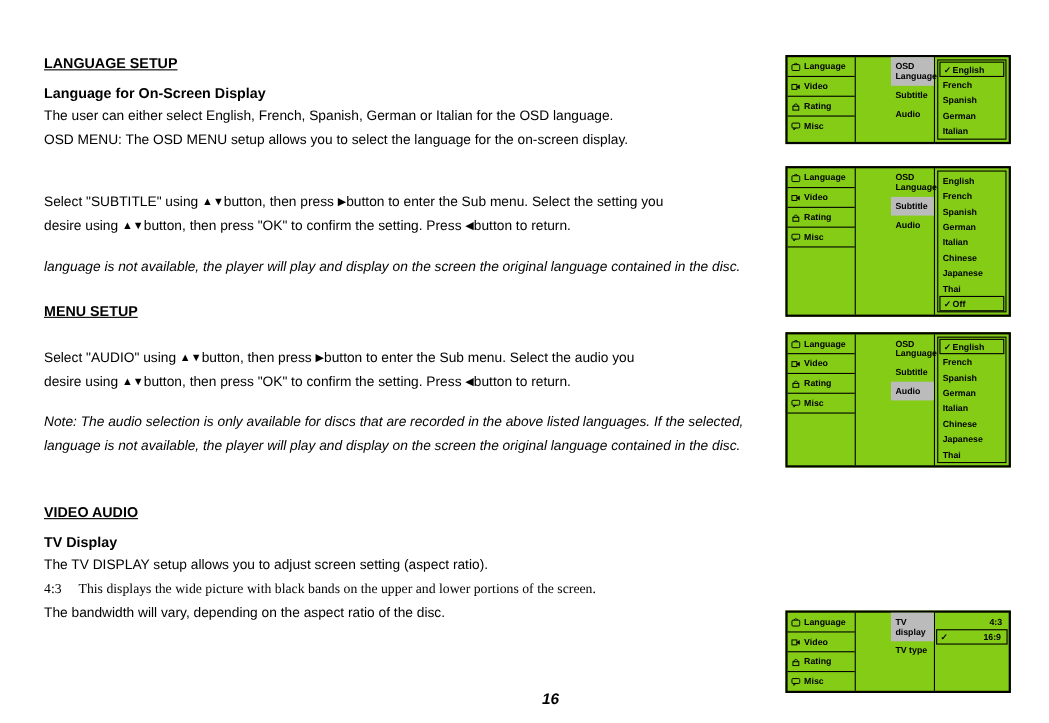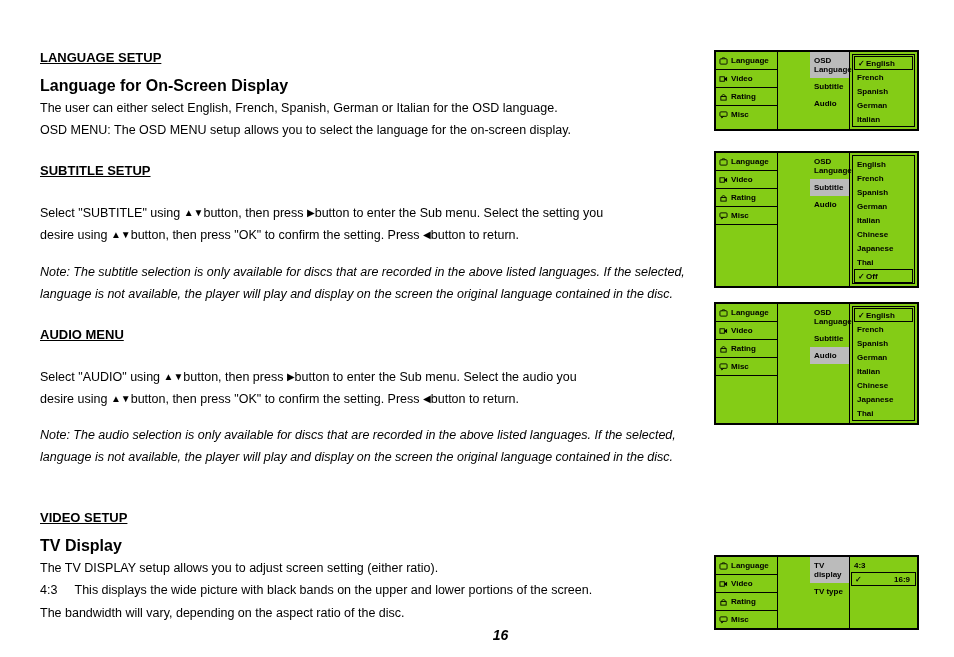--- a/index.html
+++ b/index.html
@@ -30,21 +30,21 @@
     display: flex;
     flex-direction: column;
   }
   h2.section {
     font-size: 13px;
     font-weight: bold;
     text-decoration: underline;
     margin: 0 0 12px 0;
   }
   h3.sub {
-    font-size: 16px;
+    font-size: 13px;
     font-weight: bold;
     margin: 0 0 4px 0;
   }
   p.body {
     margin: 0 0 4px 0;
     line-height: 1.45;
   }
   p.note {
     font-style: italic;
     margin: 0 0 4px 0;
@@ -142,73 +142,71 @@
   .check {
     display: inline-block;
     width: 7px;
     margin-right: 1px;
     font-size: 8px;
   }
   .osd4 .right {
     border:none;
     margin:0;
   }
-  .osd4 .opt { justify-content: flex-start; padding-right:6px; position:relative;}
+  .osd4 .opt { justify-content: flex-end; padding-right:6px; position:relative;}
   .osd4 .opt.sel { justify-content: flex-end; padding-right:5px;}
   .osd4 .opt.sel .check{ position:absolute; left:3px;}
   .fig-col .spacer1 { height: 20px; }
   .fig-col .spacer2 { height: 14px; }
   .fig-col .spacer3 { height: 130px; }
 </style>
 </head>
 <body>
 
 <div class="page">
   <div class="columns">
     <div class="text-col">
 
       <h2 class="section">LANGUAGE SETUP</h2>
       <h3 class="sub">Language for On-Screen Display</h3>
       <p class="body">The user can either select English, French, Spanish, German or Italian for the OSD language.</p>
       <p class="body">OSD MENU: The OSD MENU setup allows you to select the language for the on-screen display.</p>
 
       <div class="spacer-md"></div>
 
-      <h2 class="section">SUBTITLE SETUP</h2>
       <div class="spacer-sm"></div>
       <p class="body">
         <span>Select "SUBTITLE" using </span><span class="tri">▲</span><span class="tri">▼</span><span>button, then press </span><span class="tri">▶</span><span>button to enter the Sub menu. Select the setting you</span>
       </p>
       <p class="body">
         <span>desire using </span><span class="tri">▲</span><span class="tri">▼</span><span>button, then press "OK" to confirm the setting. Press </span><span class="tri">◀</span><span>button to return.</span>
       </p>
       <div class="spacer-sm"></div>
-      <p class="note">Note: The subtitle selection is only available for discs that are recorded in the above listed languages. If the selected,</p>
       <p class="note">language is not available, the player will play and display on the screen the original language contained in the disc.</p>
 
       <div class="spacer-md"></div>
 
-      <h2 class="section">AUDIO MENU</h2>
+      <h2 class="section">MENU SETUP</h2>
       <div class="spacer-sm"></div>
       <p class="body">
         <span>Select "AUDIO" using </span><span class="tri">▲</span><span class="tri">▼</span><span>button, then press </span><span class="tri">▶</span><span>button to enter the Sub menu. Select the audio you</span>
       </p>
       <p class="body">
         <span>desire using </span><span class="tri">▲</span><span class="tri">▼</span><span>button, then press "OK" to confirm the setting. Press </span><span class="tri">◀</span><span>button to return.</span>
       </p>
       <div class="spacer-sm"></div>
       <p class="note">Note: The audio selection is only available for discs that are recorded in the above listed languages. If the selected,</p>
       <p class="note">language is not available, the player will play and display on the screen the original language contained in the disc.</p>
 
       <div class="spacer-lg"></div>
 
-      <h2 class="section">VIDEO SETUP</h2>
+      <h2 class="section">VIDEO AUDIO</h2>
       <h3 class="sub">TV Display</h3>
-      <p class="body">The TV DISPLAY setup allows you to adjust screen setting (either ratio).</p>
-      <p class="body" style="white-space:pre;">4:3     This displays the wide picture with black bands on the upper and lower portions of the screen.</p>
+      <p class="body">The TV DISPLAY setup allows you to adjust screen setting (aspect ratio).</p>
+      <p class="body" style="white-space:pre;font-family:Liberation Serif, serif;">4:3     This displays the wide picture with black bands on the upper and lower portions of the screen.</p>
       <p class="body">The bandwidth will vary, depending on the aspect ratio of the disc.</p>
 
     </div>
 
     <div class="fig-col">
 
       <div class="osd">
         <div class="side">
           <div class="side-item">
               <span class="ico">

